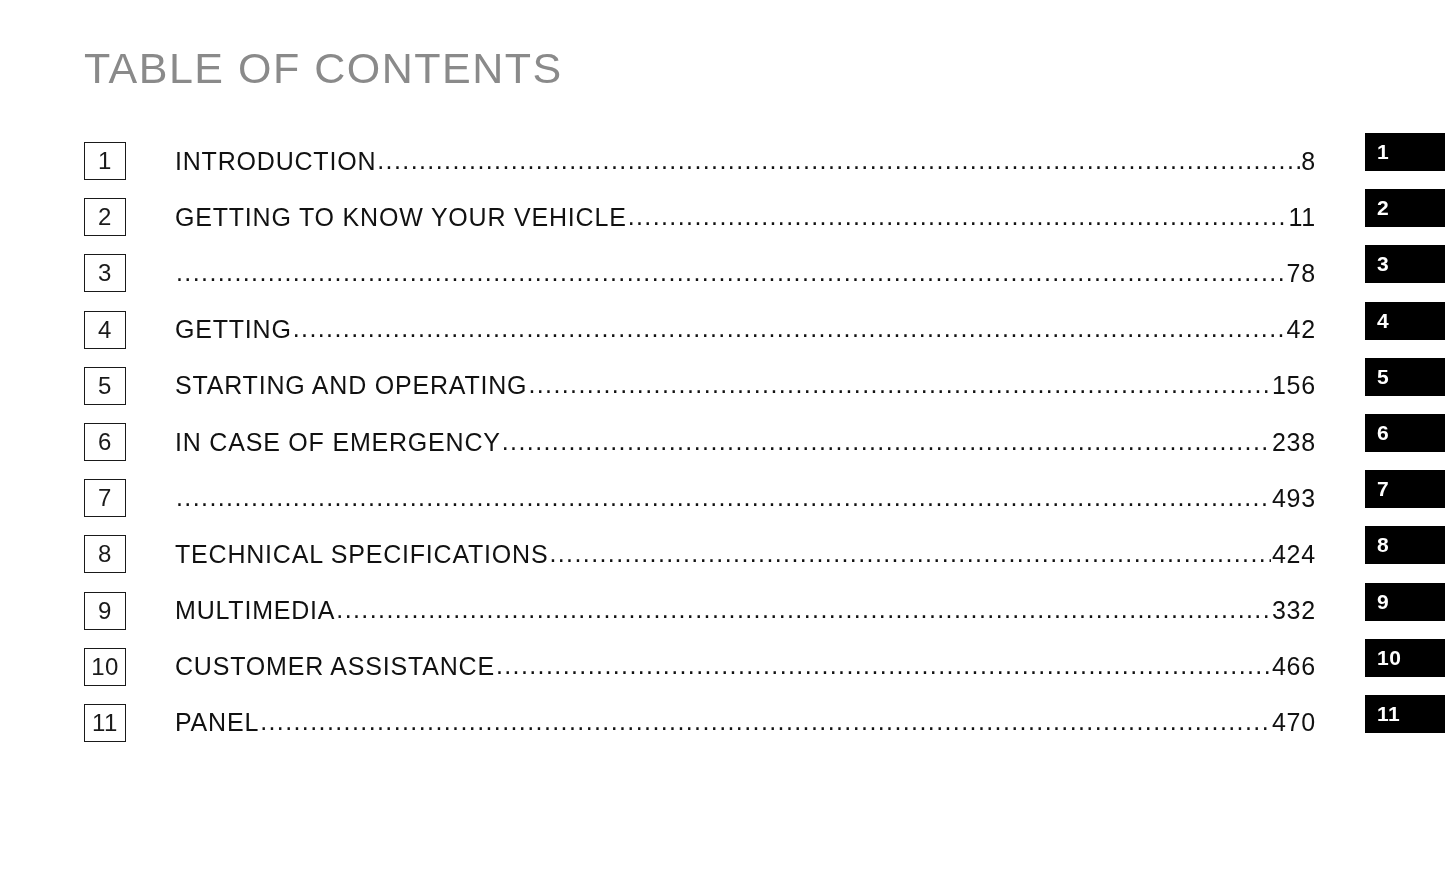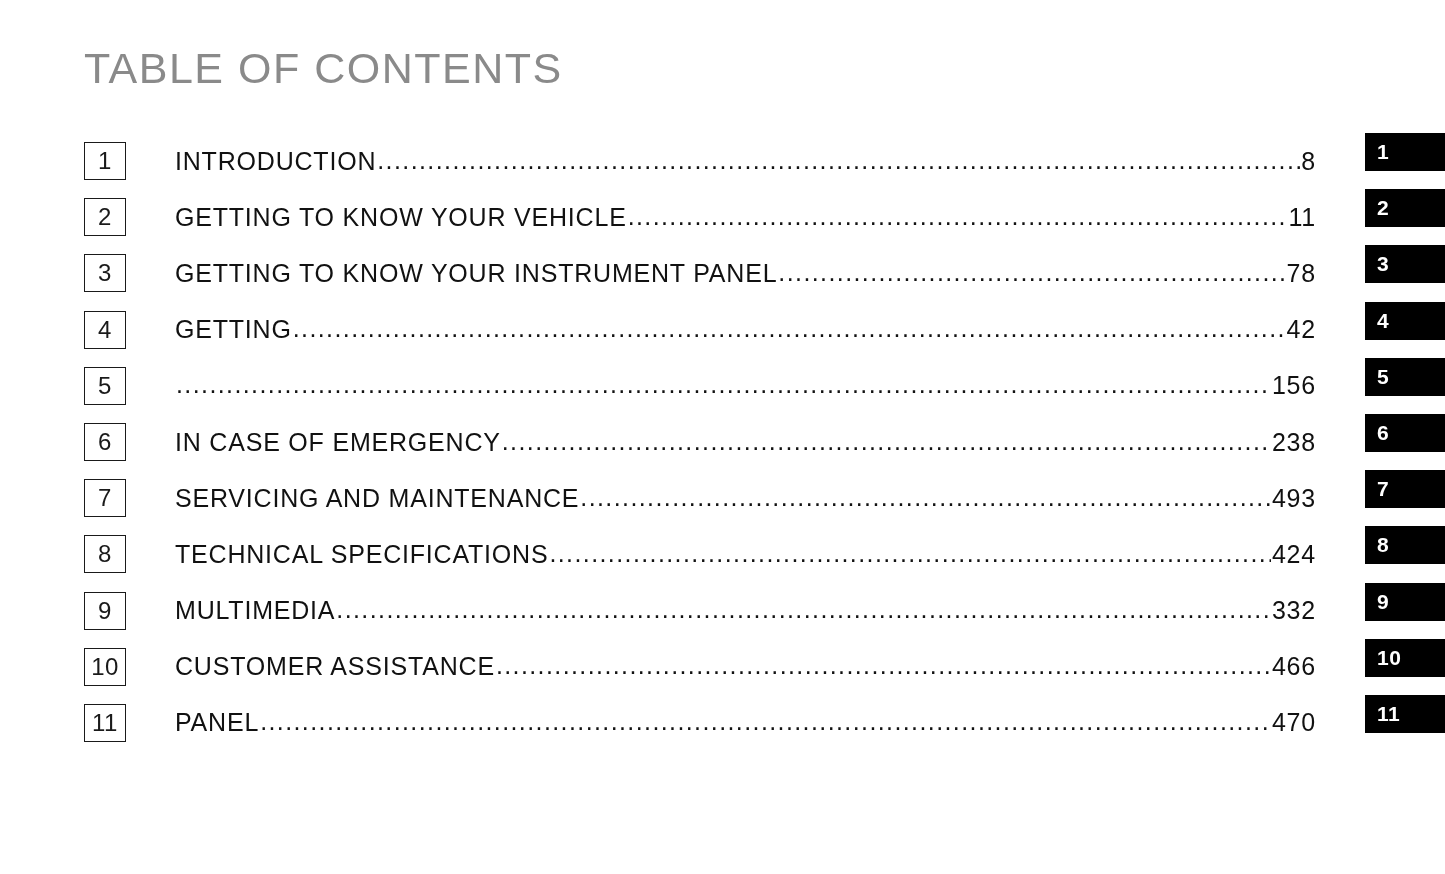--- a/index.html
+++ b/index.html
@@ -141,52 +141,51 @@
         <div class="num-box">2</div>
         <div class="entry">
           <span class="entry-title">GETTING TO KNOW YOUR VEHICLE</span>
           <span class="leader">...................................................................................................................................................................................</span>
           <span class="entry-page">11</span>
         </div>
       </div>
       <div class="toc-row">
         <div class="num-box">3</div>
         <div class="entry">
-          <span class="entry-title">GETTING TO KNOW YOUR INSTRUMENT PANEL</span>
           <span class="leader">...................................................................................................................................................................................</span>
           <span class="entry-page">78</span>
         </div>
       </div>
       <div class="toc-row">
         <div class="num-box">4</div>
         <div class="entry">
           <span class="entry-title">GETTING</span>
           <span class="leader">...................................................................................................................................................................................</span>
           <span class="entry-page">42</span>
         </div>
       </div>
       <div class="toc-row">
         <div class="num-box">5</div>
         <div class="entry">
+          <span class="entry-title">STARTING AND OPERATING</span>
           <span class="leader">...................................................................................................................................................................................</span>
           <span class="entry-page">156</span>
         </div>
       </div>
       <div class="toc-row">
         <div class="num-box">6</div>
         <div class="entry">
           <span class="entry-title">IN CASE OF EMERGENCY</span>
           <span class="leader">...................................................................................................................................................................................</span>
           <span class="entry-page">238</span>
         </div>
       </div>
       <div class="toc-row">
         <div class="num-box">7</div>
         <div class="entry">
-          <span class="entry-title">SERVICING AND MAINTENANCE</span>
           <span class="leader">...................................................................................................................................................................................</span>
           <span class="entry-page">493</span>
         </div>
       </div>
       <div class="toc-row">
         <div class="num-box">8</div>
         <div class="entry">
           <span class="entry-title">TECHNICAL SPECIFICATIONS</span>
           <span class="leader">...................................................................................................................................................................................</span>
           <span class="entry-page">424</span>

